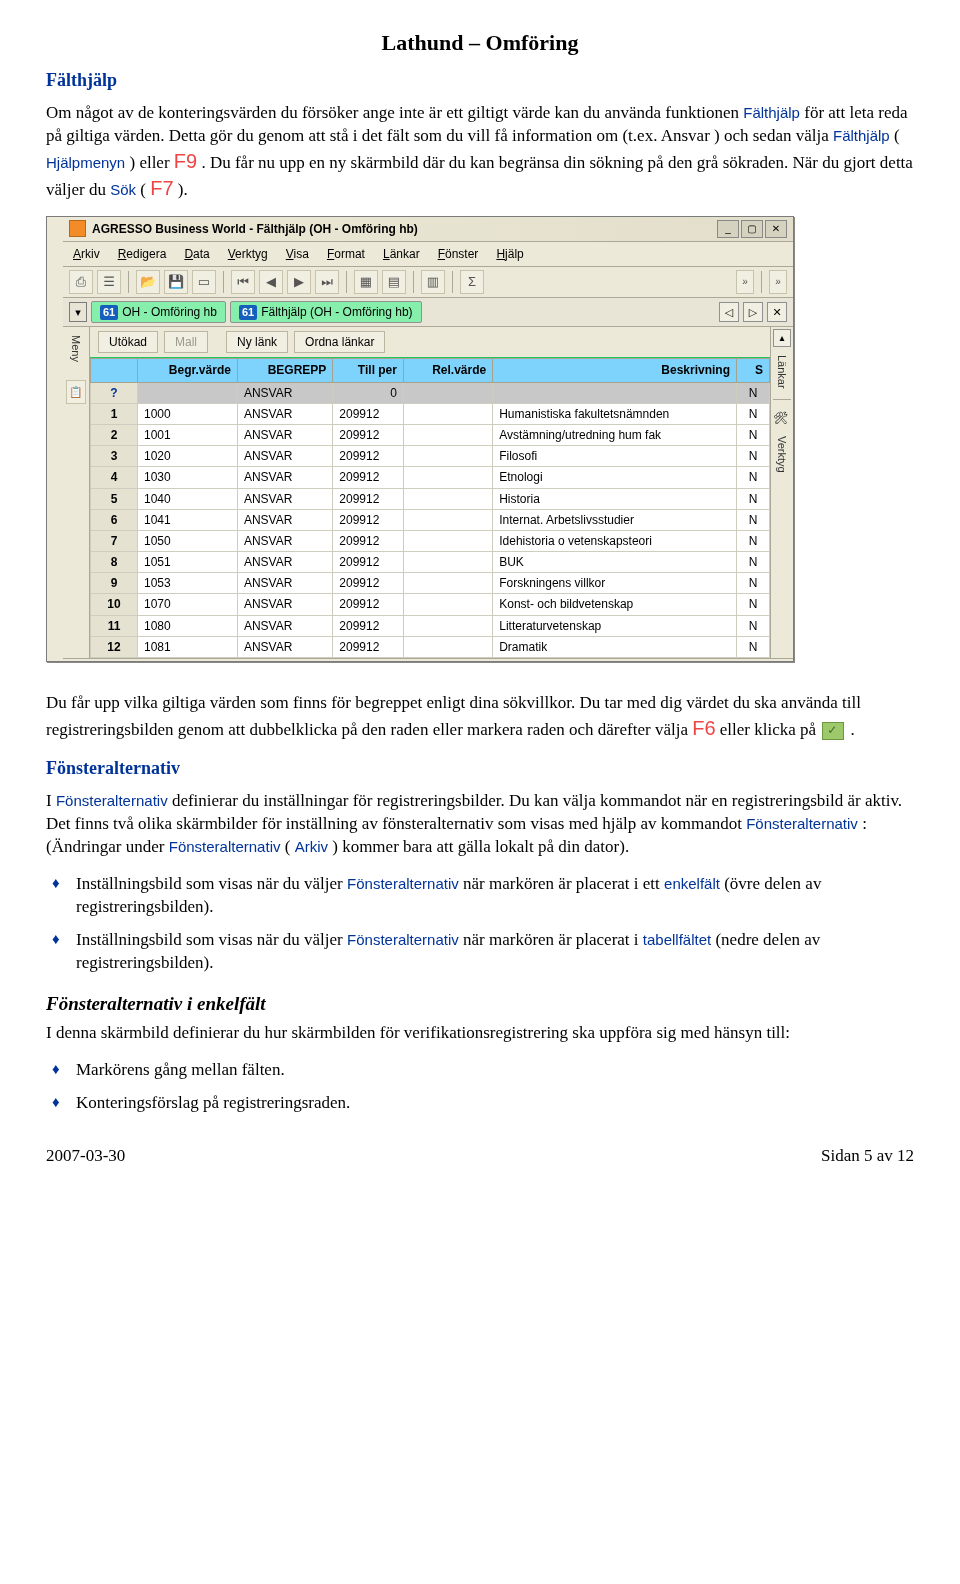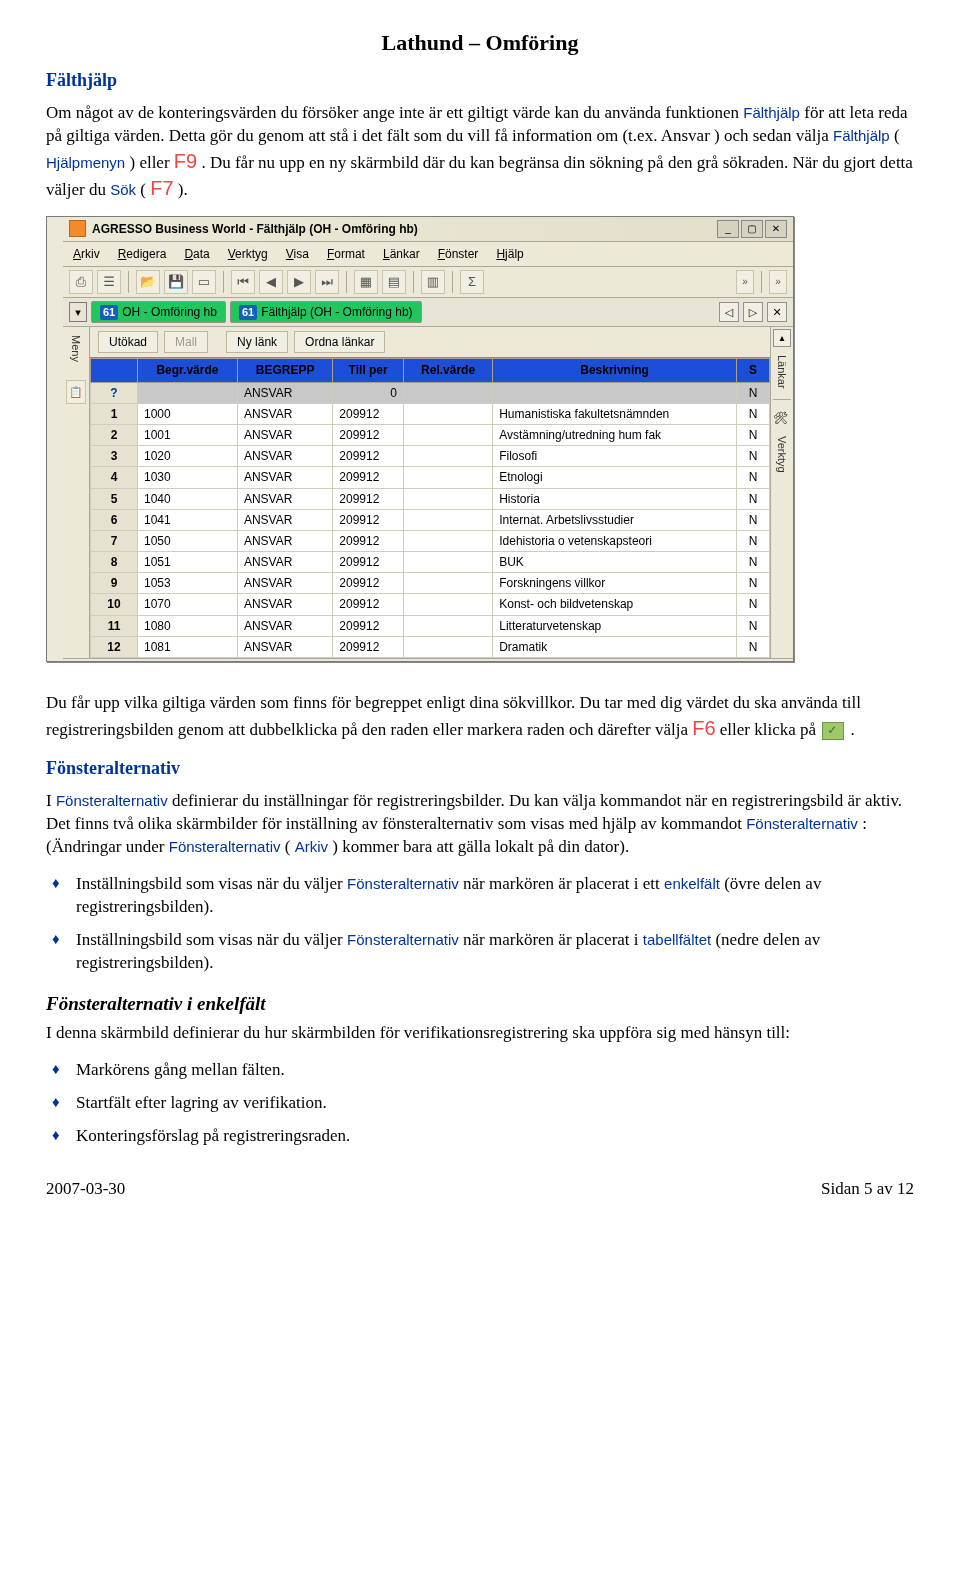--- a/index.html
+++ b/index.html
@@ -149,21 +149,21 @@
   }
   .left-toggle {
     width:16px; height:18px;
     border:1px solid #7b7b7b;
     background:#e8e5d6;
     display:flex; align-items:center; justify-content:center;
     font-size:11px;
   }
   .doc-tab {
     display: flex; align-items:center;
-    background:#22c55e;
+    background:#86efac;
     border:1px solid #919191;
     padding: 2px 8px;
     gap:4px;
     border-radius:2px;
   }
   .doc-tab .b61 {
     background:#135fbb; color:#fff;
     font-weight:bold;
     padding:0 3px;
     font-size:11px;
@@ -212,24 +212,24 @@
     font-size:12px;
   }
   .subbtn.dim { color:#9b9b88; }
   table.grid {
     border-collapse: collapse;
     width: 100%;
     font-size: 12px;
     background:#fff;
   }
   table.grid th {
-    background:#1d4ed8;
+    background:#7dd3fc;
     border:1px solid #a6a28e;
     padding:3px 6px;
-    text-align:center;
+    text-align:right;
     font-weight:bold;
   }
   table.grid td {
     border:1px solid #cfcdbe;
     padding:2px 6px;
     white-space:nowrap;
   }
   .rownum {
     background:#e5e2d1;
     text-align:center;
@@ -536,20 +536,19 @@
     <span> (nedre delen av registreringsbilden).</span>
   </li>
 </ul>
 
 <h3 class="subsection">Fönsteralternativ i enkelfält</h3>
 
 <p class="para">I denna skärmbild definierar du hur skärmbilden för verifikationsregistrering ska uppföra sig med hänsyn till:</p>
 
 <ul class="bullets">
   <li>Markörens gång mellan fälten.</li>
-  <li>Startfält efter lagring av verifikation.</li>
   <li>Konteringsförslag på registreringsraden.</li>
 </ul>
 
 <div class="footer">
   <span>2007-03-30</span>
   <span>Sidan 5 av 12</span>
 </div>
 
 </body></html>

